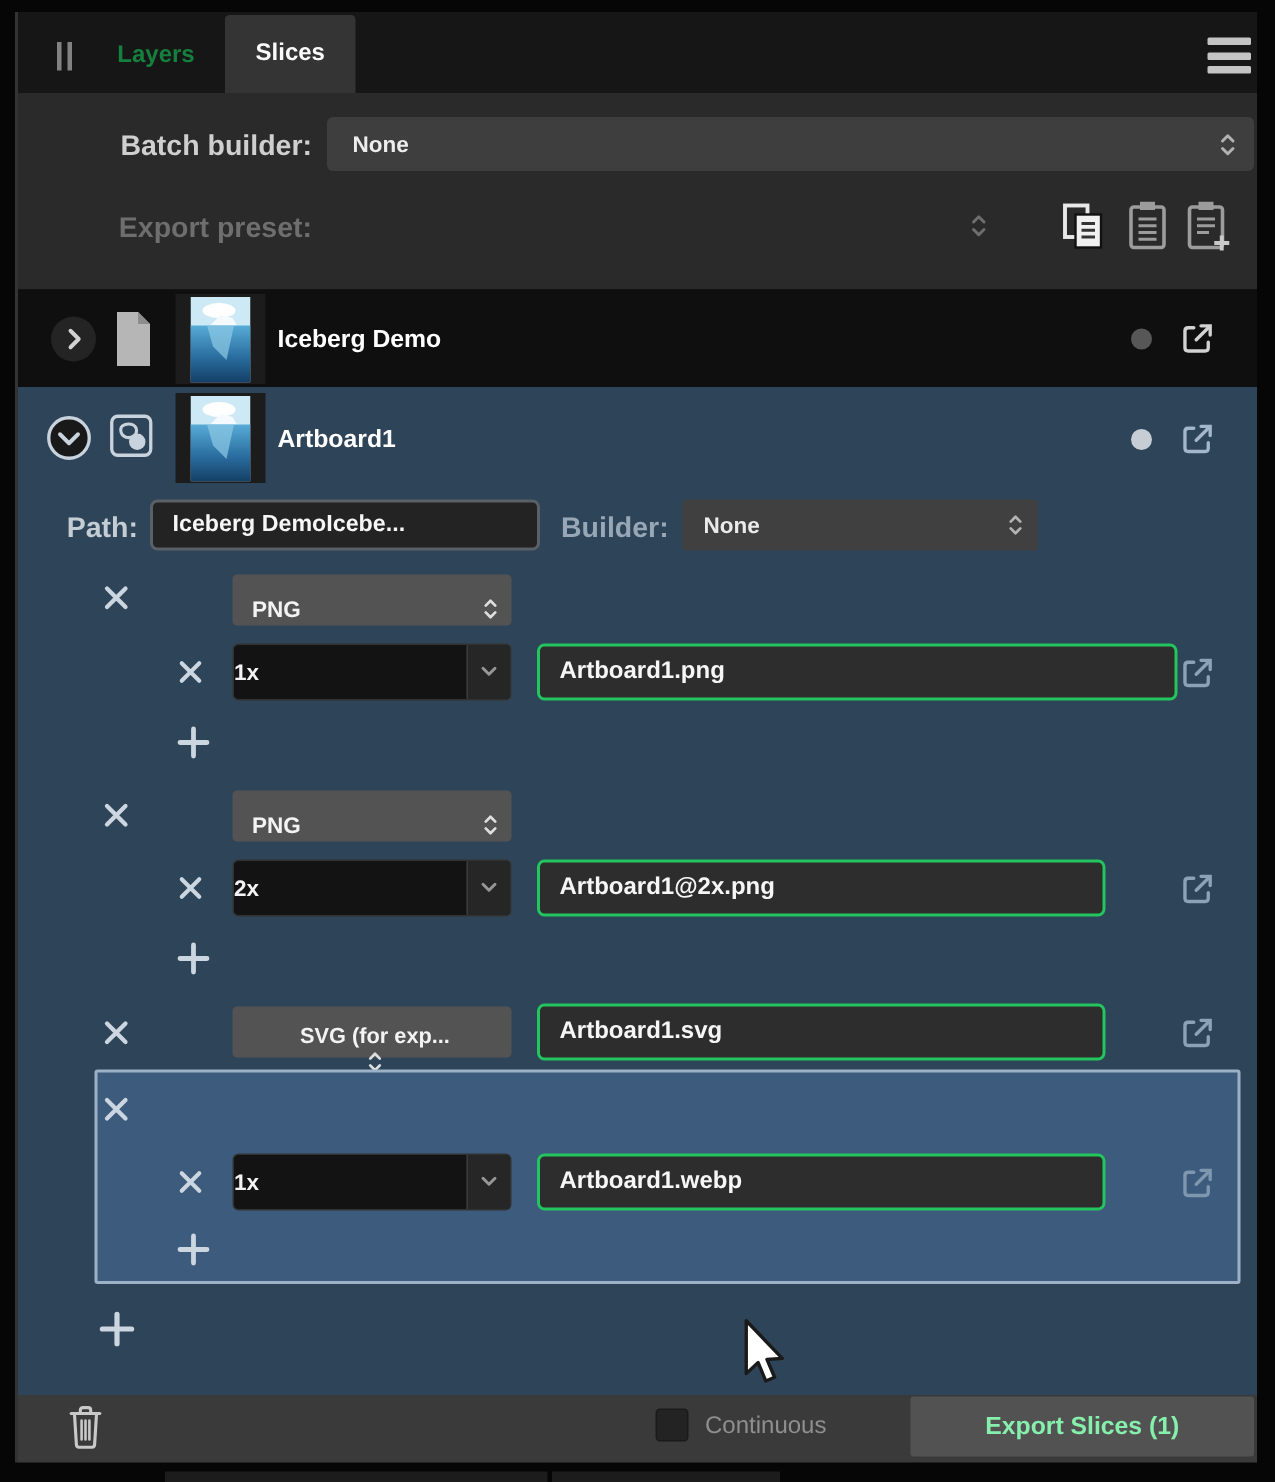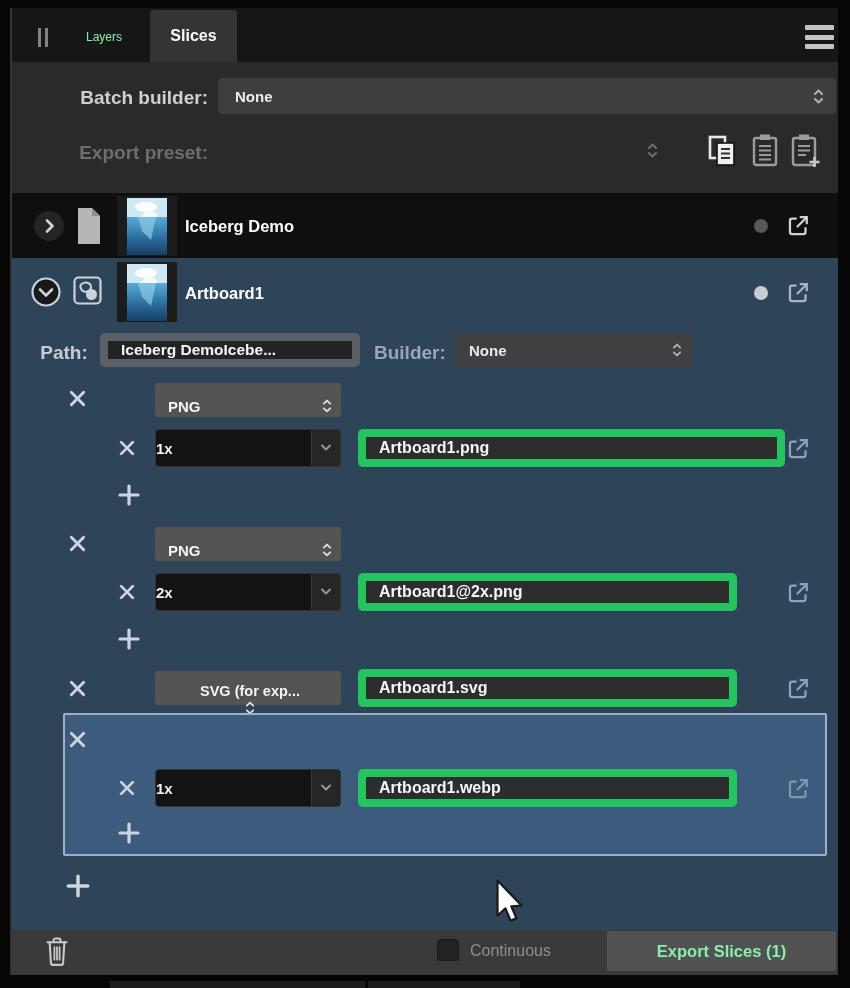--- a/index.html
+++ b/index.html
@@ -10,21 +10,21 @@
   svg{display:block;}
   .dd-gray{background:#535353;border-radius:3px;display:flex;align-items:center;
            justify-content:space-between;padding:12px 9px 0 13px;color:#f3f3f3;
            font-weight:700;font-size:15px;box-sizing:border-box;}
   .dd-dark{background:#131313;border-radius:4px;border:1px solid #323232;
            display:flex;align-items:stretch;color:#f3f3f3;font-weight:700;
            font-size:15px;box-sizing:border-box;overflow:hidden;}
   .dd-dark .val{display:flex;align-items:center;flex:1;}
   .dd-dark .car{width:28px;border-left:1px solid #3a3a3a;background:#262626;
            display:flex;align-items:center;justify-content:center;}
-  .field{background:#2d2d2d;border:8px solid #22c55e;border-radius:5px;
+  .field{background:#2d2d2d;border:2px solid #22c55e;border-radius:5px;
          display:flex;align-items:center;padding:0 13px;color:#f6f6f6;
          font-weight:700;font-size:16px;box-sizing:border-box;}
   .lbl{font-size:19px;font-weight:700;}
   .xbtn{cursor:default;}
 </style>
 </head>
 <body>
 
 <div id="root">
 
@@ -34,21 +34,21 @@
   <div class="abs" style="left:12px;top:193px;width:826px;height:65px;background:#0f0f0f;"></div>
   <div class="abs" style="left:12px;top:258px;width:826px;height:672px;background:#2e4459;"></div>
   <div class="abs" style="left:12px;top:930px;width:826px;height:45px;background:#3a3a3a;"></div>
   <div class="abs" style="left:110px;top:981px;width:255px;height:7px;background:#1c1c1c;"></div>
   <div class="abs" style="left:368px;top:981px;width:152px;height:7px;background:#1c1c1c;"></div>
 
   <div class="abs" style="left:38px;top:28px;width:10px;height:19px;display:flex;gap:4px;">
     <span style="width:3px;height:19px;background:#828282;"></span>
     <span style="width:3px;height:19px;background:#828282;"></span>
   </div>
-  <div class="abs ctr" style="left:62px;top:20px;width:84px;height:34px;color:#86efac;font-weight:400;font-size:12px;">
+  <div class="abs ctr" style="left:62px;top:20px;width:84px;height:34px;color:#15803d;font-weight:700;font-size:16px;">
     <span>Layers</span>
   </div>
   <div class="abs ctr" style="left:150px;top:10px;width:87px;height:52px;background:#343434;border-radius:3px 3px 0 0;color:#fafafa;font-weight:700;font-size:16px;">
     <span>Slices</span>
   </div>
   <div class="abs" style="left:805px;top:25px;width:29px;height:24px;">
     <div>
       <div style="width:29px;height:5px;background:#c4c4c4;border-radius:1px;"></div>
       <div style="width:29px;height:5px;background:#c4c4c4;border-radius:1px;margin-top:4.5px;"></div>
       <div style="width:29px;height:5px;background:#c4c4c4;border-radius:1px;margin-top:4.5px;"></div>
@@ -178,21 +178,21 @@
   <div class="abs ctr" style="left:781px;top:276px;width:34px;height:34px;">
     <span>
       <svg width="30" height="30" viewBox="0 0 28 28" fill="none" stroke="#a3b6ca" stroke-width="2.1" stroke-linecap="round">
         <path d="M12 7 H8.5 C7 7 6.5 8 6.5 9 V19.5 C6.5 21 7.5 21.5 8.5 21.5 H19 C20.5 21.5 21 20.5 21 19.5 V16"></path>
         <path d="M13.5 14.5 L21.5 6.5"></path>
           <path d="M16.5 5.8 H22.2 V11.5"></path>
       </svg>
     </span>
   </div>
 
-  <div class="abs lbl" style="left:36px;top:342px;width:56px;text-align:center;color:#c4ccd4;">Path:</div>
+  <div class="abs lbl" style="left:36px;top:342px;width:56px;text-align:right;color:#c4ccd4;">Path:</div>
   <div class="abs field" style="left:100px;top:333px;width:260px;height:34px;background:#232323;border-color:#5a6066;font-size:15.5px;">
     <span>Iceberg DemoIcebe...</span>
   </div>
   <div class="abs lbl" style="left:374px;top:342px;color:#97a7b5;">Builder:</div>
   <div class="abs" style="left:455px;top:333px;width:237px;height:34px;background:#404040;border-radius:3px;display:flex;align-items:center;justify-content:space-between;padding:0 10px 0 14px;box-sizing:border-box;">
     <span style="color:#eaeaea;font-weight:700;font-size:15px;">None</span>
     <span class="ctr">
       <svg width="10" height="18" viewBox="0 0 11 19" fill="none" stroke="#b2b2b2" stroke-width="2" stroke-linecap="round" stroke-linejoin="round">
         <path d="M2 7 L5.5 3.5 L9 7"></path>
           <path d="M2 12 L5.5 15.5 L9 12"></path>

